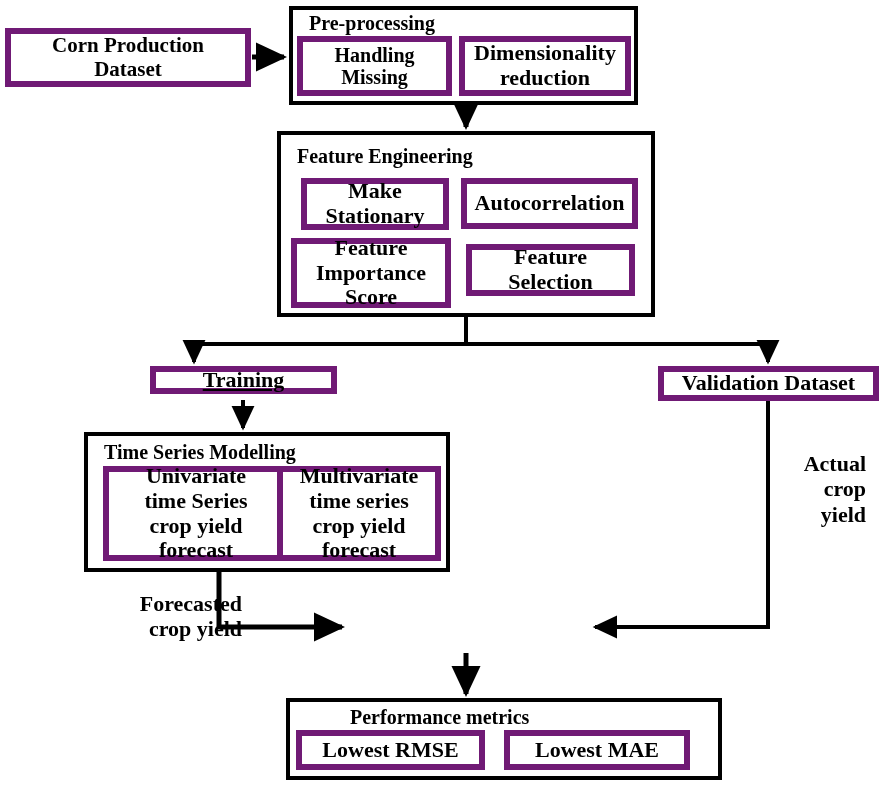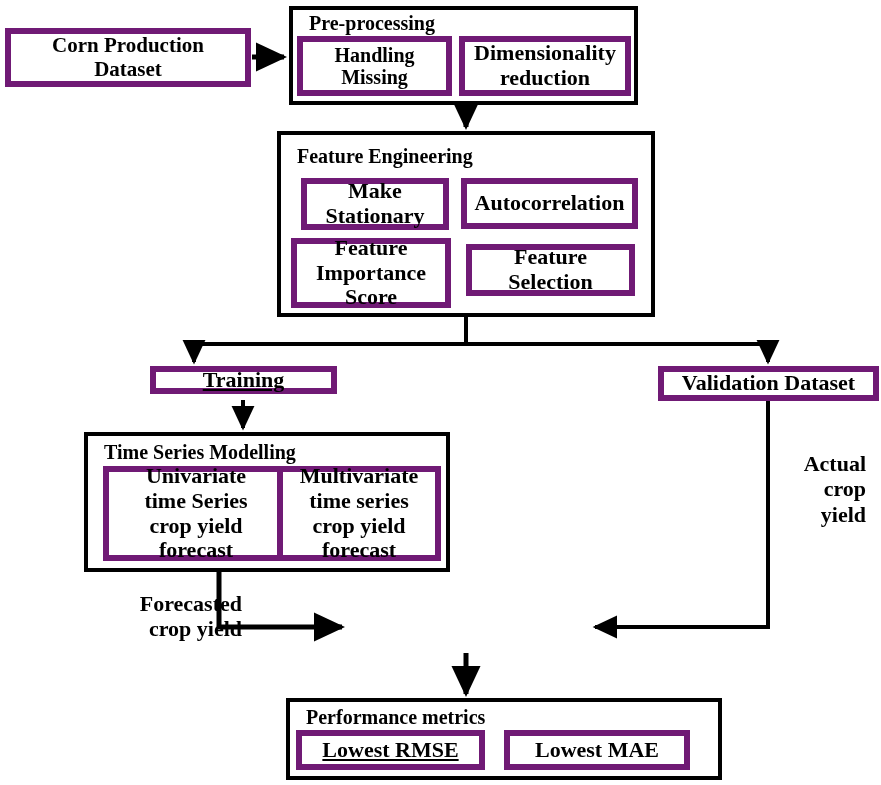--- a/index.html
+++ b/index.html
@@ -161,22 +161,22 @@
   </div>
 
   <div class="plain-label fs19" style="left:92px; top:591px; width:150px;">Forecasted
 crop yield</div>
   <div class="plain-label fs19" style="left:776px; top:451px; width:90px;">Actual
 crop
 yield</div>
 
 
   <div class="group" style="left:286px; top:698px; width:436px; height:82px;">
-    <div class="group-title fs20" style="top:4px;">Performance metrics</div>
+    <div class="group-title fs20" style="top:4px;margin-left:44px;">Performance metrics</div>
   </div>
-  <div class="box fs19" style="left:296px; top:730px; width:189px; height:40px;text-decoration:underline;">
+  <div class="box fs19" style="left:296px; top:730px; width:189px; height:40px;">
     <span>Lowest RMSE</span>
   </div>
   <div class="box fs19" style="left:504px; top:730px; width:186px; height:40px;">
     <span>Lowest MAE</span>
   </div>
 
 </div>
 
 </body></html>

